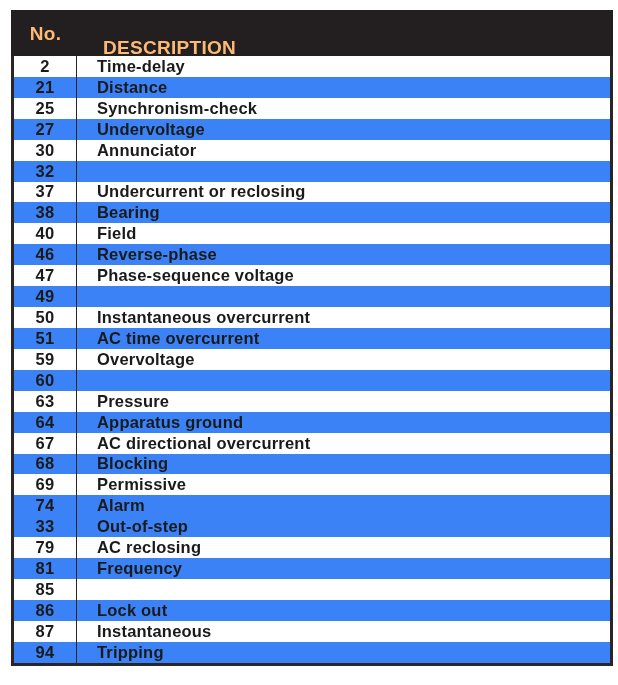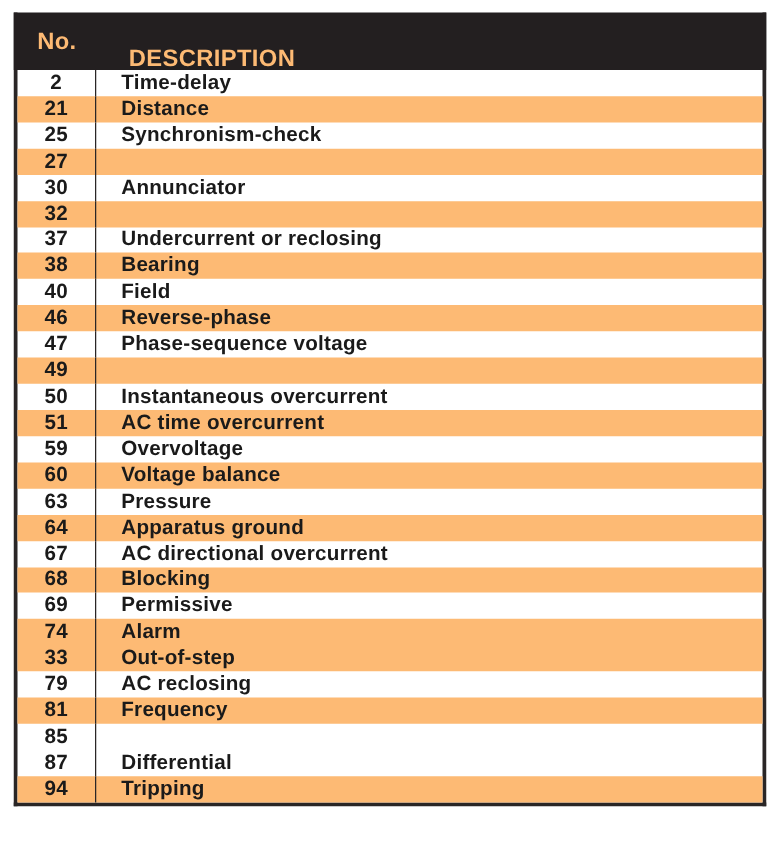--- a/index.html
+++ b/index.html
@@ -53,21 +53,21 @@
     .row {
       display: flex;
       height: 20.93px;
       align-items: center;
       font-weight: bold;
       font-size: 16.5px;
       color: #1a1a1a;
       letter-spacing: 0.2px;
     }
     .row.alt {
-      background: #fdba74;
+      background: #3b82f6;
     }
     .row .cell-no {
       width: 63px;
       text-align: center;
       border-right: 1px solid #2a2626;
       height: 100%;
       display: flex;
       align-items: center;
       justify-content: center;
       box-sizing: border-box;
@@ -94,20 +94,21 @@
     <div class="row alt">
         <div class="cell-no">21</div>
         <div class="cell-desc">Distance</div>
       </div>
     <div class="row">
         <div class="cell-no">25</div>
         <div class="cell-desc">Synchronism-check</div>
       </div>
     <div class="row alt">
         <div class="cell-no">27</div>
+        <div class="cell-desc">Undervoltage</div>
       </div>
     <div class="row">
         <div class="cell-no">30</div>
         <div class="cell-desc">Annunciator</div>
       </div>
     <div class="row alt">
         <div class="cell-no">32</div>
       </div>
     <div class="row">
         <div class="cell-no">37</div>
@@ -139,21 +140,20 @@
     <div class="row alt">
         <div class="cell-no">51</div>
         <div class="cell-desc">AC time overcurrent</div>
       </div>
     <div class="row">
         <div class="cell-no">59</div>
         <div class="cell-desc">Overvoltage</div>
       </div>
     <div class="row alt">
         <div class="cell-no">60</div>
-        <div class="cell-desc">Voltage balance</div>
       </div>
     <div class="row">
         <div class="cell-no">63</div>
         <div class="cell-desc">Pressure</div>
       </div>
     <div class="row alt">
         <div class="cell-no">64</div>
         <div class="cell-desc">Apparatus ground</div>
       </div>
     <div class="row">
@@ -180,22 +180,26 @@
         <div class="cell-no">79</div>
         <div class="cell-desc">AC reclosing</div>
       </div>
     <div class="row alt">
         <div class="cell-no">81</div>
         <div class="cell-desc">Frequency</div>
       </div>
     <div class="row">
         <div class="cell-no">85</div>
       </div>
+    <div class="row alt">
+        <div class="cell-no">86</div>
+        <div class="cell-desc">Lock out</div>
+      </div>
     <div class="row">
         <div class="cell-no">87</div>
-        <div class="cell-desc">Differential</div>
+        <div class="cell-desc">Instantaneous</div>
       </div>
     <div class="row alt">
         <div class="cell-no">94</div>
         <div class="cell-desc">Tripping</div>
       </div>
   </div>
 </div>
 
 </body></html>

